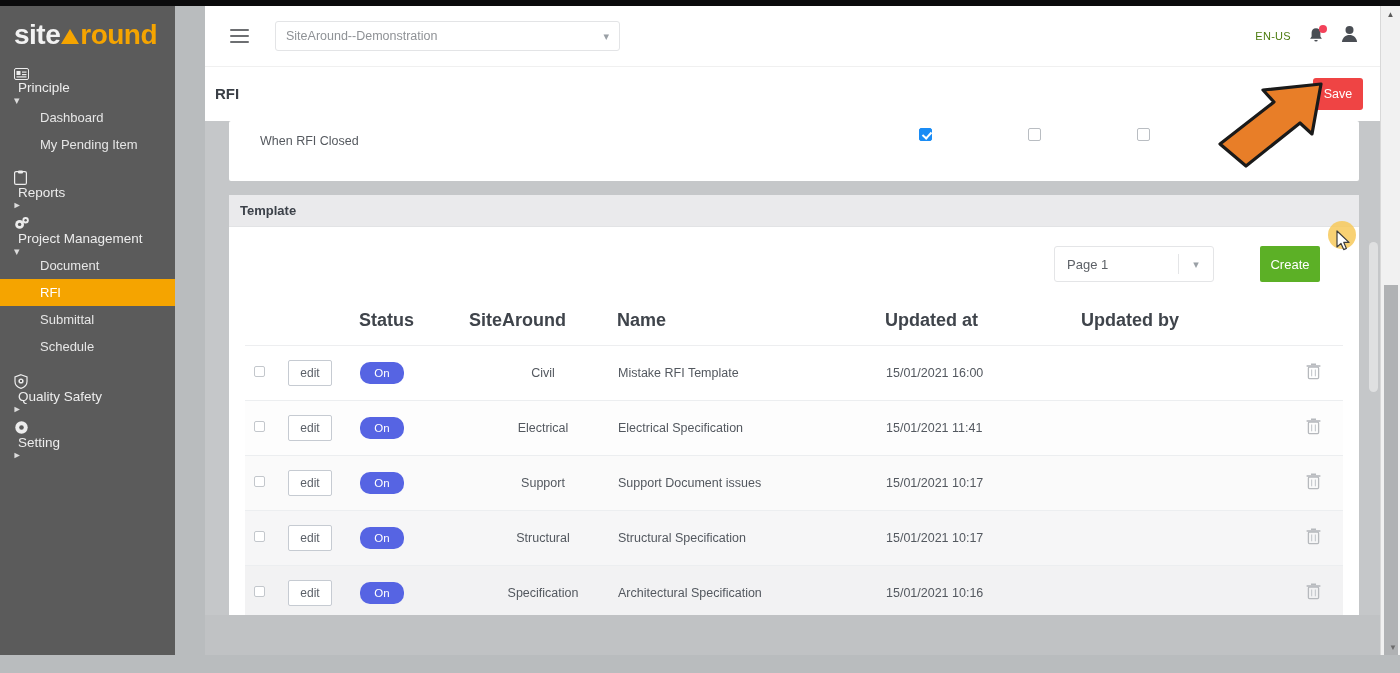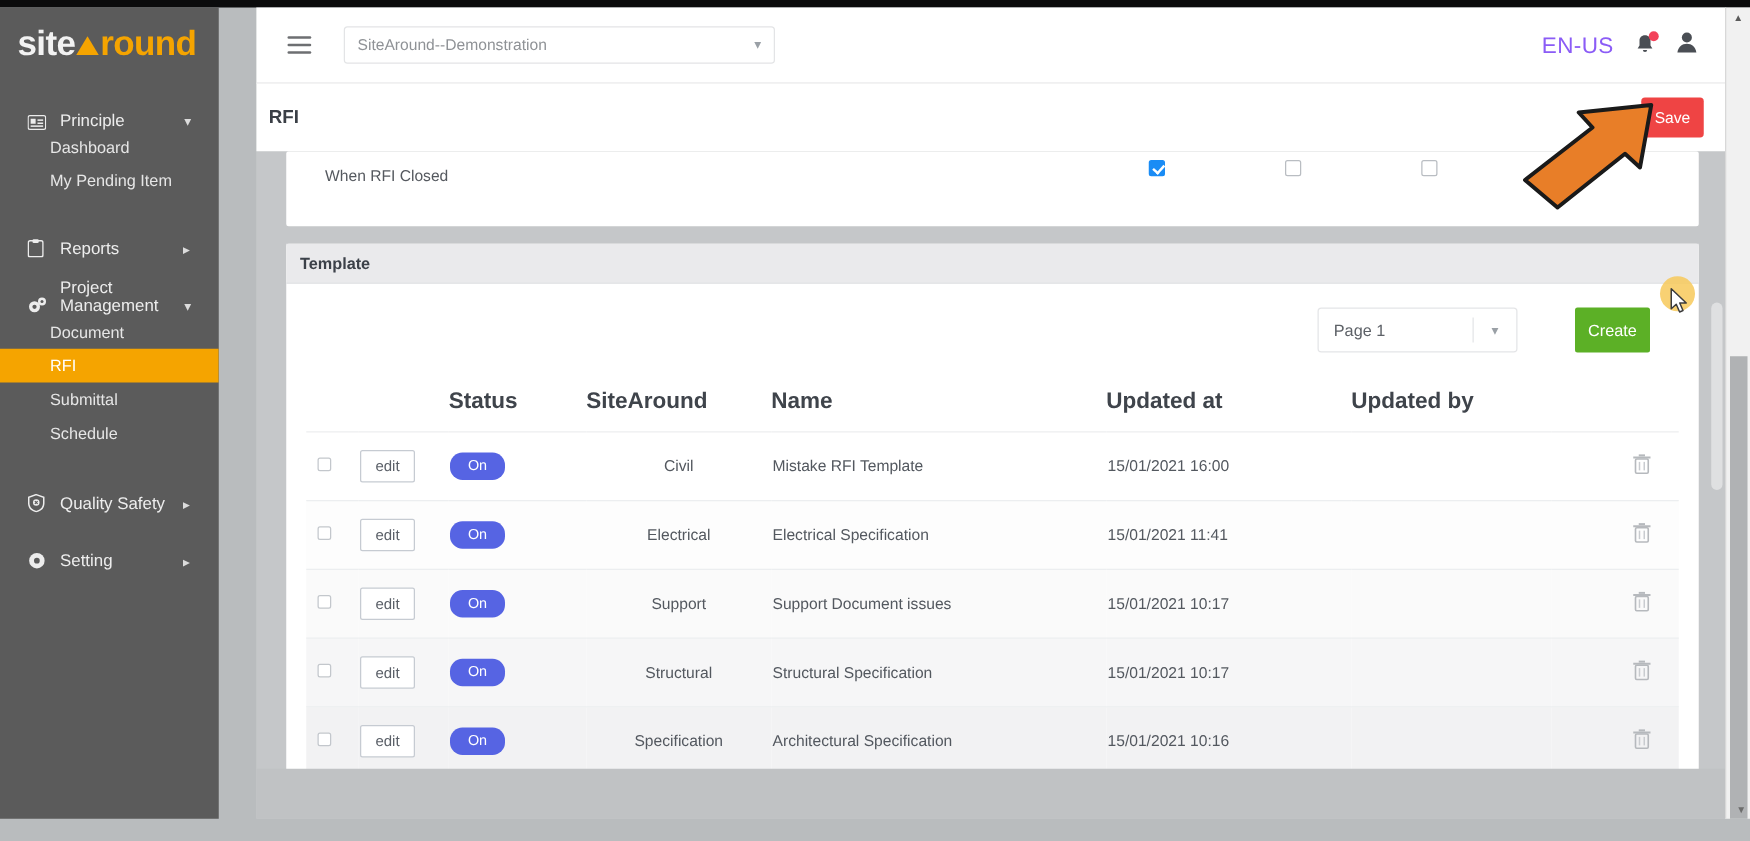--- a/index.html
+++ b/index.html
@@ -24,22 +24,22 @@
   .logo-text{font-size:28px;font-weight:bold;letter-spacing:-0.5px;display:flex;align-items:center;}
   .logo-site{color:#f2f2f2;}
   .logo-round{color:#f5a400;}
   .logo-tri{
     width:0;height:0;border-left:9px solid transparent;border-right:9px solid transparent;
     border-bottom:15px solid #f5a400;margin:0 1px 0 1px;position:relative;top:1px;
   }
 
   .nav-group{margin-top:4px;}
   .nav-top{
-    display:flex;align-items:flex-end;height:36px;padding:0 22px;cursor:pointer;
-    font-size:13.5px;color:#ededed;
+    display:flex;align-items:flex-start;height:36px;padding:0 14px;cursor:pointer;
+    font-size:13.5px;color:#ededed;flex-direction:column;
   }
   .nav-top .ico{width:22px;display:flex;align-items:center;justify-content:flex-start;}
   .nav-top .lbl{flex:1;padding-left:4px;}
   .chev{font-size:11px;color:#dcdcdc;line-height:1;}
   .chev.right{transform:rotate(-90deg);display:inline-block;}
 
   .nav-sub{
     display:block;height:27px;line-height:27px;padding-left:40px;
     font-size:13px;color:#e6e6e6;cursor:pointer;
   }
@@ -59,21 +59,21 @@
     display:flex;align-items:center;
   }
   .hamb{width:44px;display:flex;flex-direction:column;gap:4px;align-items:center;justify-content:center;cursor:pointer;margin-left:12px;}
   .hamb i{display:block;width:19px;height:2px;background:#6d6f72;border-radius:1px;}
   .proj-select{
     margin-left:14px;width:345px;height:30px;border:1px solid #e3e4e6;border-radius:3px;
     display:flex;align-items:center;padding:0 10px;font-size:12.5px;color:#8f9296;background:#fff;cursor:pointer;
   }
   .proj-select .psval{flex:1;}
   .hdr-right{position:absolute;right:22px;top:0;height:60px;display:flex;align-items:center;gap:16px;}
-  .lang{font-size:18px;color:#8b5cf6;letter-spacing:.3px;cursor:pointer;}
+  .lang{font-size:11px;color:#4d7c0f;letter-spacing:.3px;cursor:pointer;}
   .bell-wrap{position:relative;cursor:pointer;width:18px;height:20px;}
   .badge-dot{position:absolute;right:-2px;top:-1px;width:8px;height:8px;border-radius:50%;background:#f3425a;}
   .user-ico{cursor:pointer;}
 
   
   .titlebar{
     position:absolute;left:0;top:60px;width:1175px;height:55px;background:#ffffff;
     border-top:1px solid #f0f0f0;
   }
   .titlebar .ttl{position:absolute;left:10px;top:18px;font-size:15px;color:#3a3f46;font-weight:600;}

